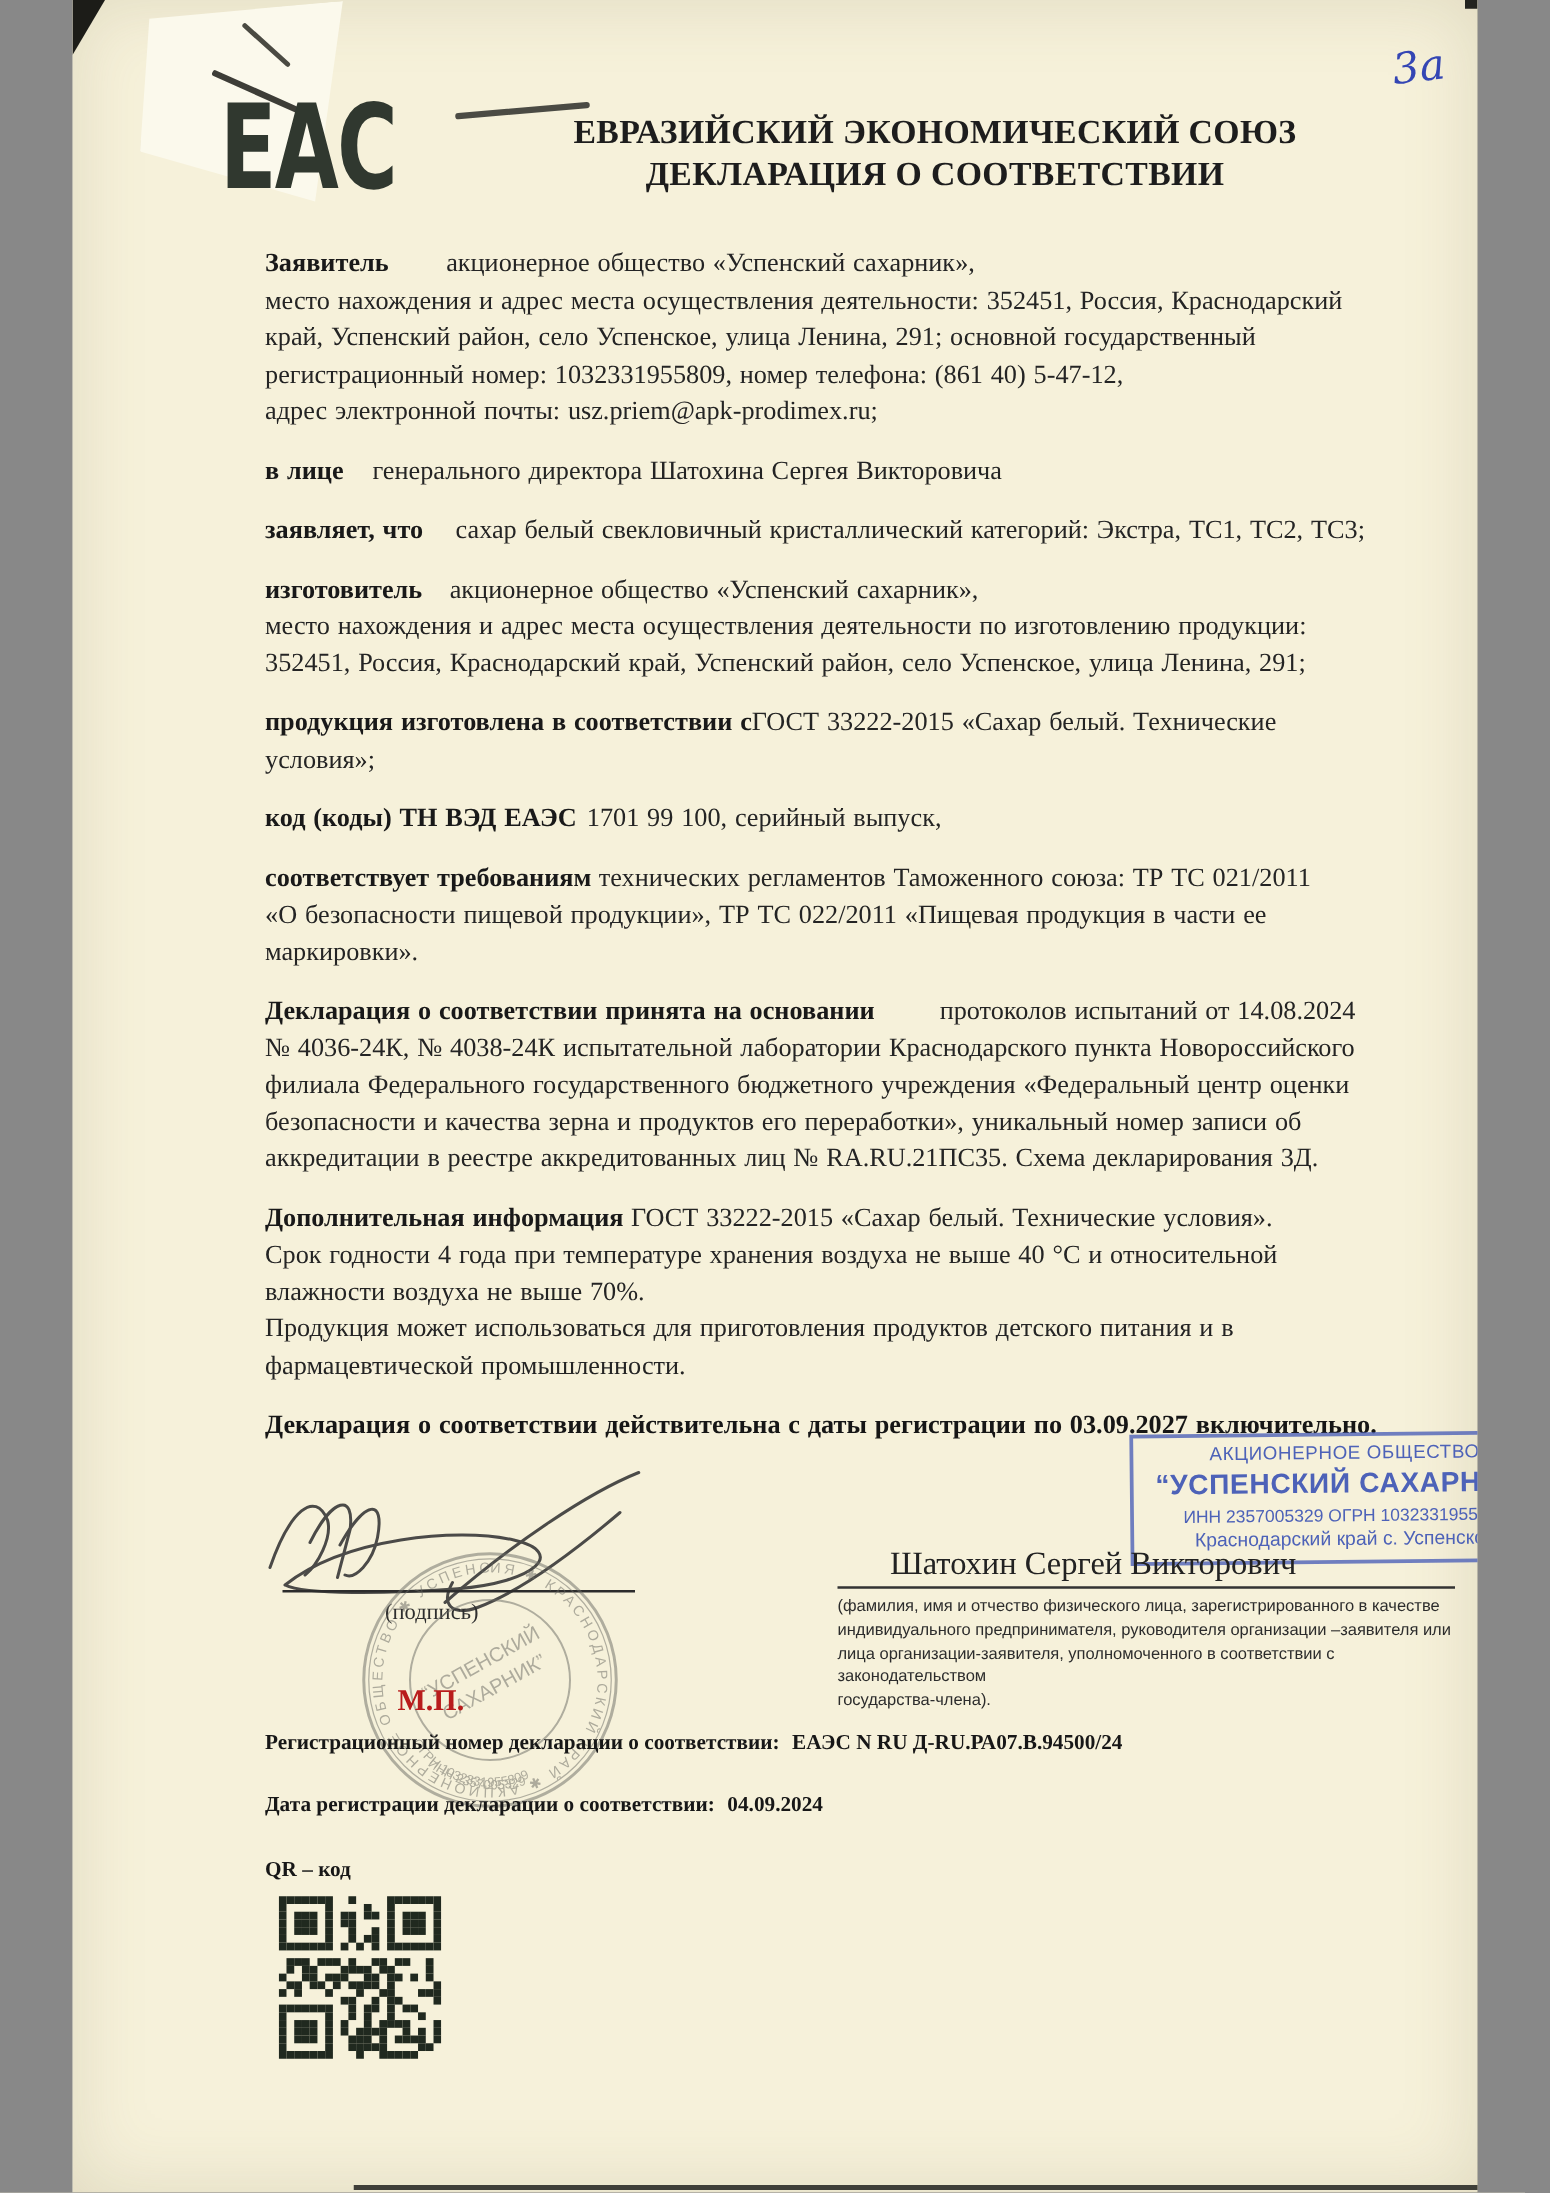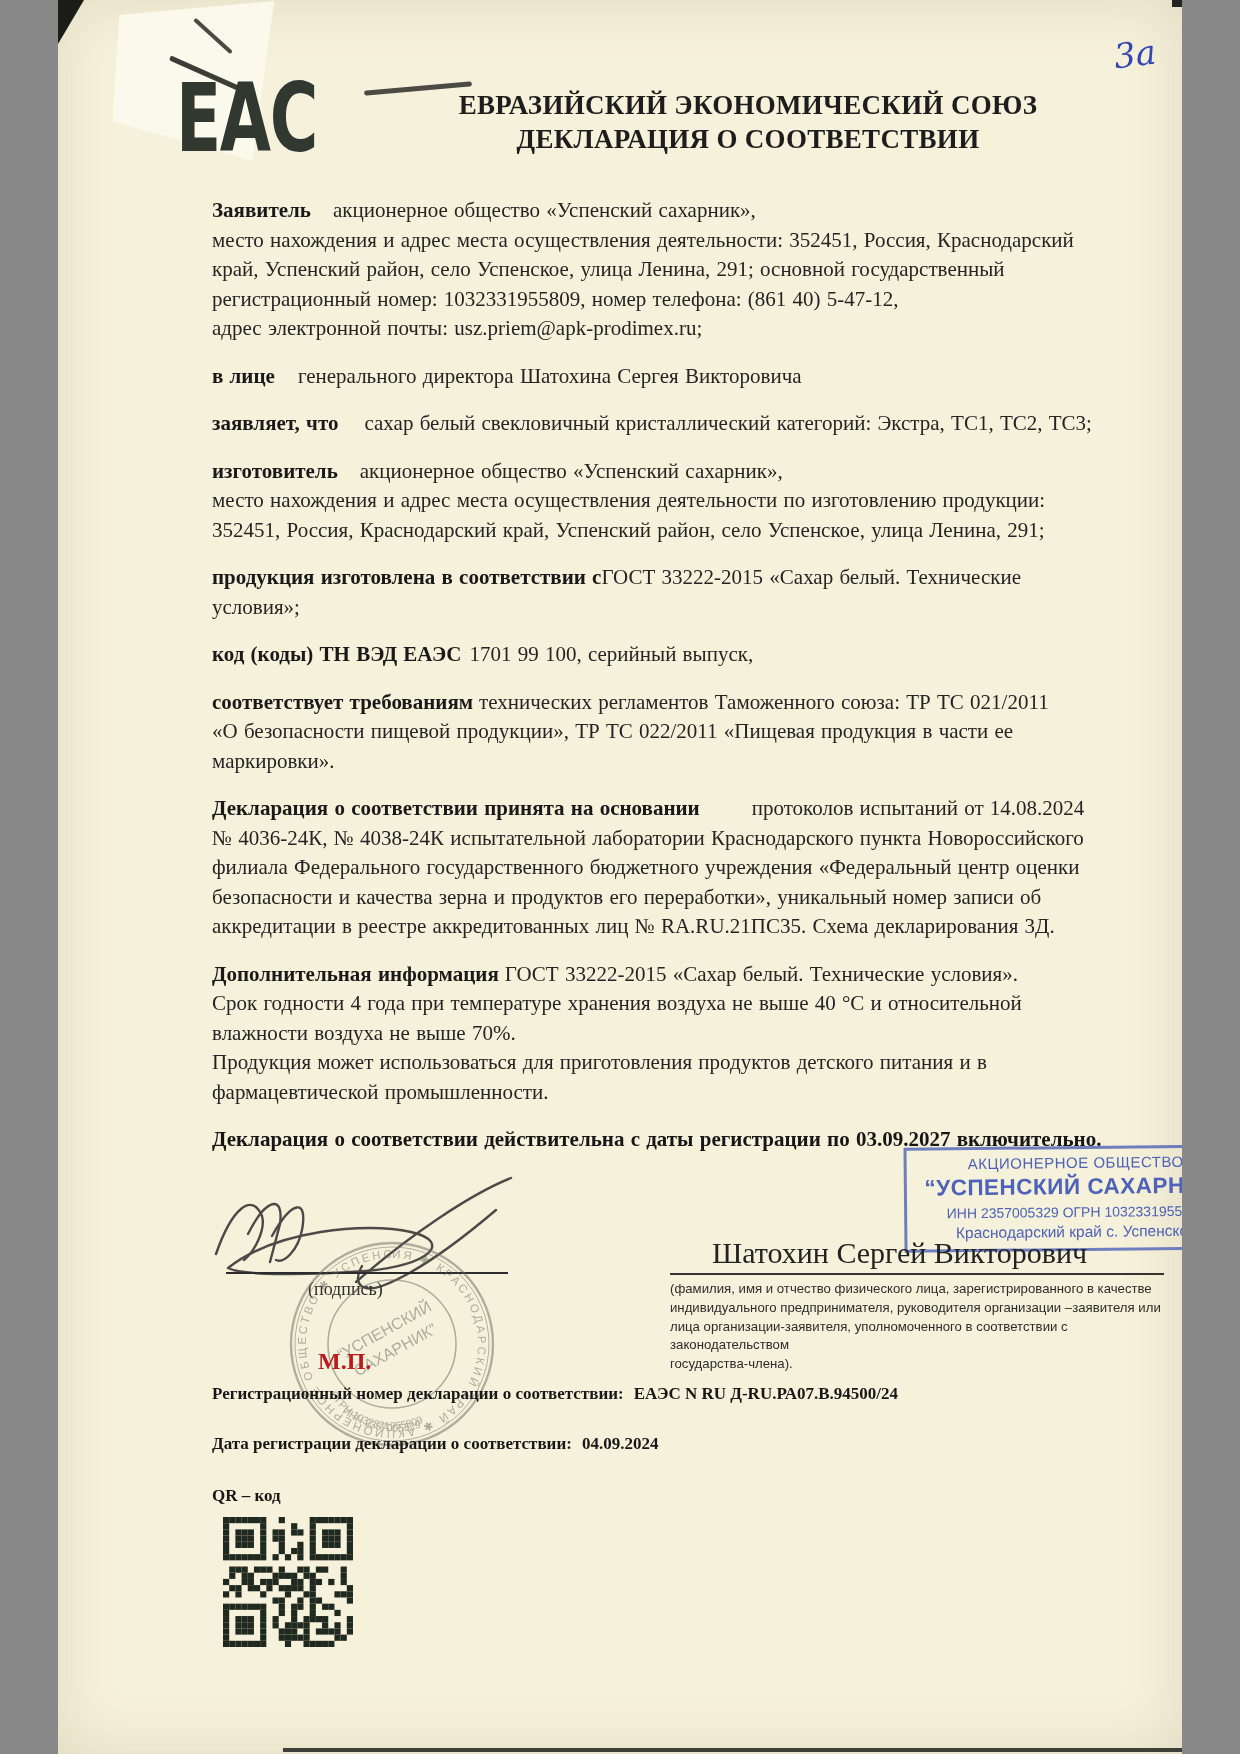--- a/index.html
+++ b/index.html
@@ -33,42 +33,42 @@
   .title{position:absolute;left:320px;top:88px;width:740px;text-align:center;
     font-weight:bold;font-size:27px;line-height:34px;color:#1d1d1d;letter-spacing:.3px;}
   .hand-mark{position:absolute;left:1056px;top:34px;font-size:34px;color:#3446b4;
     font-style:italic;font-family:"DejaVu Serif",serif;transform:rotate(-7deg);}
   
   .content{position:absolute;left:154px;top:196px;width:955px;
     font-size:21px;line-height:29.5px;word-spacing:1px;}
   .content p{margin:0 0 18px 0;}
   .content p b{font-weight:bold;color:#191919;}
   .content .txt{white-space:pre-line;}
-  .sp30{margin-right:22px;font-family:Liberation Serif, serif;} .sp55{margin-right:23px;} .sp26{margin-right:26px;}
+  .sp30{margin-right:46px;font-family:Liberation Serif, serif;} .sp55{margin-right:23px;} .sp26{margin-right:26px;}
   .sp22{margin-right:22px;} .sp20{} .sp8{margin-right:8px;}
   .sp6{margin-right:6px;} .sp52{margin-right:52px;}
   .valid-line{font-weight:bold;color:#161616;}
   
   .sig-svg{position:absolute;left:148px;top:1172px;width:360px;height:125px;}
   .sig-line{position:absolute;left:168px;top:1272px;width:282px;border-top:2px solid #2c2c2c;}
   .podpis{position:absolute;left:250px;top:1279px;font-size:18px;color:#2e2e2e;}
   .round-stamp{position:absolute;left:210px;top:1234px;width:248px;height:218px;opacity:.5;}
   .mp{position:absolute;left:260px;top:1348px;font-weight:bold;font-size:24px;color:#b91c1c;}
   
   .blue-stamp{position:absolute;left:846px;top:1146px;width:326px;
     border:3px solid rgba(77,98,184,.8);padding:5px 6px 7px 6px;text-align:center;
     color:#4d62b8;font-family:"Liberation Sans",sans-serif;transform:rotate(-.6deg);
     background:rgba(255,255,255,.02);}
   .blue-stamp .l1{font-size:15px;letter-spacing:.5px;}
   .blue-stamp .l2{font-size:22.5px;font-weight:bold;letter-spacing:.5px;margin:3px 0 4px 0;}
   .blue-stamp .l3{font-size:14px;}
   .blue-stamp .l4{font-size:15.5px;margin-top:3px;}
   
   .name-block{position:absolute;left:612px;top:1236px;width:516px;}
-  .name-block .name{font-size:30px;color:#222;padding-left:42px;white-space:nowrap;}
+  .name-block .name{font-size:26px;color:#222;padding-left:42px;white-space:nowrap;}
   .name-block .rule{border-bottom:2px solid #333;margin-top:3px;width:494px;}
   .name-block .note{font-family:"Liberation Sans",sans-serif;font-size:13.2px;
     line-height:18.8px;color:#2c2c2c;margin-top:5px;white-space:pre-line;}
   
   .reg-line{position:absolute;left:154px;font-size:17px;font-weight:bold;color:#171717;white-space:nowrap;}
   .reg-number{top:1384px;} .reg-date{top:1434px;} .qr-label{top:1486px;}
   .reg-line .val{margin-left:10px;}
   .qr-box{position:absolute;left:165px;top:1516px;width:130px;height:132px;}
 </style>
 </head>

